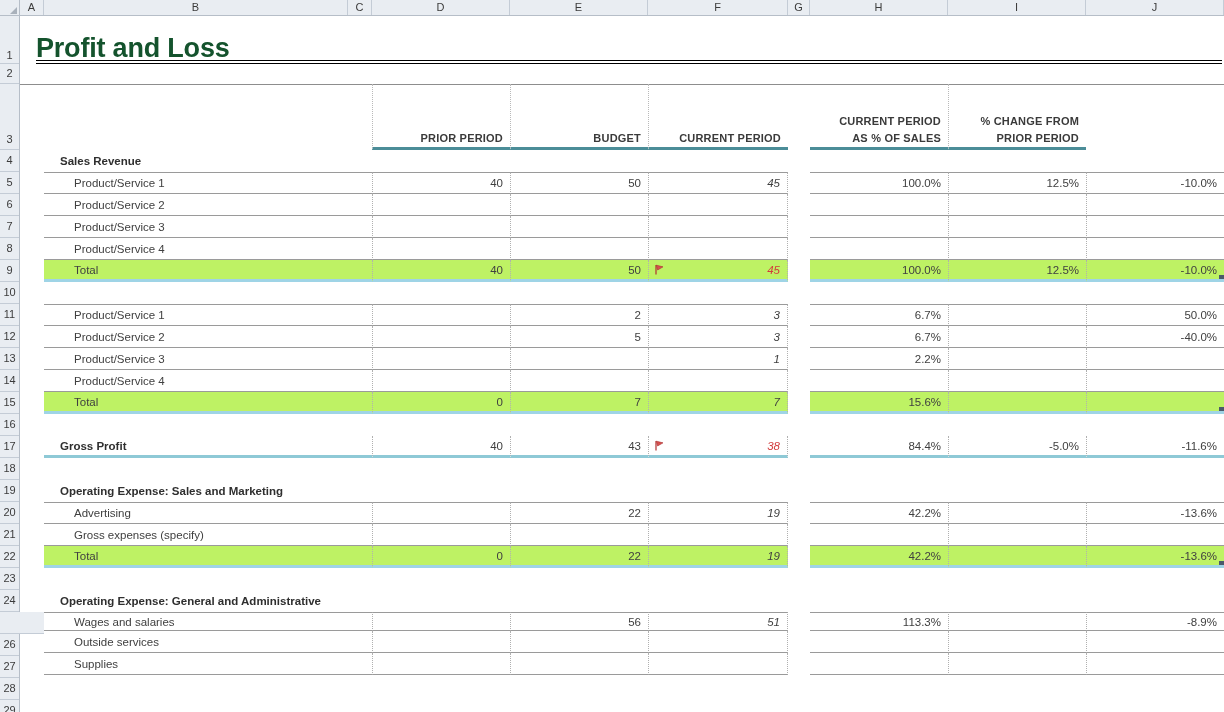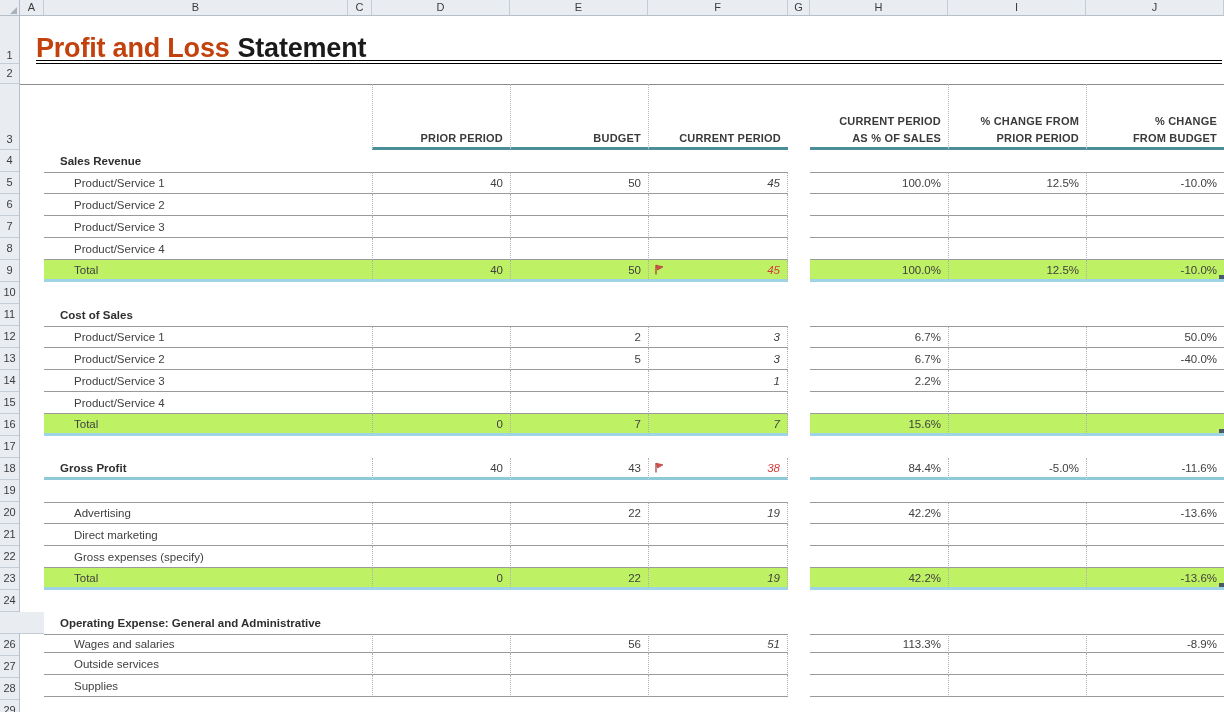--- a/index.html
+++ b/index.html
@@ -112,21 +112,21 @@
   
   .title-cell {
     padding-left: 16px;
     font-size: 27px;
     font-weight: bold;
     letter-spacing: -0.2px;
     color: #1f1f1f;
     display: flex;
     align-items: flex-end;
   }
-  .title-accent { color: #c2410c; }
+  .title-accent { color: #14532d; }
   .title-rest { color: #1a1a1a; }
   .title-underline {
     position: absolute;
     left: 16px; right: 2px;
     bottom: 0;
     height: 4px;
     border-top: 1px solid #000;
     border-bottom: 1px solid #000;
     box-sizing: border-box;
   }
@@ -281,21 +281,20 @@
       <div class="rowhead" style="height:22px;line-height:21px;">28</div>
       <div class="rowhead" style="height:22px;line-height:21px;">29</div>
     </div>
 
     <div class="grid">
 
       <div class="grid-row" style="height:48px;">
         <div class="cell title-cell" style="width:1204px;">
           <span class="title-accent">Profit and Loss</span>
           <span style="width:8px;"></span>
-          <span class="title-rest">Statement</span>
         </div>
         <div class="title-underline"></div>
       </div>
 
       <div class="grid-row" style="height:20px;">
         <div class="cell" style="width:1204px;"></div>
       </div>
 
       <div class="grid-row" style="height:66px;">
         <div class="hrow-top-rule"></div>
@@ -312,24 +311,20 @@
           <span>CURRENT PERIOD</span>
         </div>
         <div class="cell hcell plain cG"></div>
         <div class="cell hcell noleft cH">
           <span>CURRENT PERIOD</span>
           <span>AS % OF SALES</span>
         </div>
         <div class="cell hcell cI">
           <span>% CHANGE FROM</span>
           <span>PRIOR PERIOD</span>
-        </div>
-        <div class="cell hcell cJ">
-          <span>% CHANGE</span>
-          <span>FROM BUDGET</span>
         </div>
       </div>
 
       <div class="grid-row" style="height:22px;">
         <div class="cell cA"></div>
         <div class="cell txt" style="width:328px;">
           <span class="section-label">Sales Revenue</span>
         </div>
         <div class="cell" style="width:852px;"></div>
       </div>
@@ -407,27 +402,20 @@
         <div class="cell cG"></div>
         <div class="cell num datacell cH" style="border-left:none;">100.0%</div>
         <div class="cell num datacell cI">12.5%</div>
         <div class="cell num datacell cJ sel-handle">-10.0%</div>
       </div>
 
       <div class="grid-row" style="height:22px;">
         <div class="cell" style="width:1204px;"></div>
       </div>
 
-      <div class="grid-row" style="height:22px;">
-        <div class="cell cA"></div>
-        <div class="cell txt" style="width:328px;">
-          <span class="section-label">Cost of Sales</span>
-        </div>
-        <div class="cell" style="width:852px;"></div>
-      </div>
 
       <div class="grid-row" style="height:22px;">
         <div class="cell cA"></div>
         <div class="cell txt item-top-rule" style="width:328px;padding:0;">
           <span class="item-label">Product/Service 1</span>
         </div>
         <div class="cell num datacell item-top-rule cD"></div>
         <div class="cell num datacell item-top-rule cE">2</div>
         <div class="cell num datacell last item-top-rule cF">3</div>
         <div class="cell cG"></div>
@@ -513,48 +501,42 @@
         <div class="cell cG"></div>
         <div class="cell num datacell cH" style="border-left:none;">84.4%</div>
         <div class="cell num datacell cI">-5.0%</div>
         <div class="cell num datacell cJ">-11.6%</div>
       </div>
 
       <div class="grid-row" style="height:22px;">
         <div class="cell" style="width:1204px;"></div>
       </div>
 
+      <div class="grid-row" style="height:22px;">
+        <div class="cell cA"></div>
+        <div class="cell txt" style="width:328px;">
+          <span class="section-label">Operating Expense: Sales and Marketing</span>
+        </div>
+        <div class="cell" style="width:852px;"></div>
+      </div>
 
       <div class="grid-row" style="height:22px;">
         <div class="cell cA"></div>
         <div class="cell txt item-top-rule" style="width:328px;padding:0;">
           <span class="item-label">Advertising</span>
         </div>
         <div class="cell num datacell item-top-rule cD"></div>
         <div class="cell num datacell item-top-rule cE">22</div>
         <div class="cell num datacell last item-top-rule cF">19</div>
         <div class="cell cG"></div>
         <div class="cell num datacell item-top-rule cH" style="border-left:none;">42.2%</div>
         <div class="cell num datacell item-top-rule cI"></div>
         <div class="cell num datacell item-top-rule cJ">-13.6%</div>
       </div>
 
-      <div class="grid-row" style="height:22px;">
-        <div class="cell cA"></div>
-        <div class="cell txt" style="width:328px;padding:0;">
-          <span class="item-label">Direct marketing</span>
-        </div>
-        <div class="cell num datacell cD"></div>
-        <div class="cell num datacell cE"></div>
-        <div class="cell num datacell last cF"></div>
-        <div class="cell cG"></div>
-        <div class="cell num datacell cH" style="border-left:none;"></div>
-        <div class="cell num datacell cI"></div>
-        <div class="cell num datacell cJ"></div>
-      </div>
 
       <div class="grid-row" style="height:22px;">
         <div class="cell cA"></div>
         <div class="cell txt" style="width:328px;padding:0;">
           <span class="item-label">Gross expenses (specify)</span>
         </div>
         <div class="cell num datacell cD"></div>
         <div class="cell num datacell cE"></div>
         <div class="cell num datacell last cF"></div>
         <div class="cell cG"></div>

